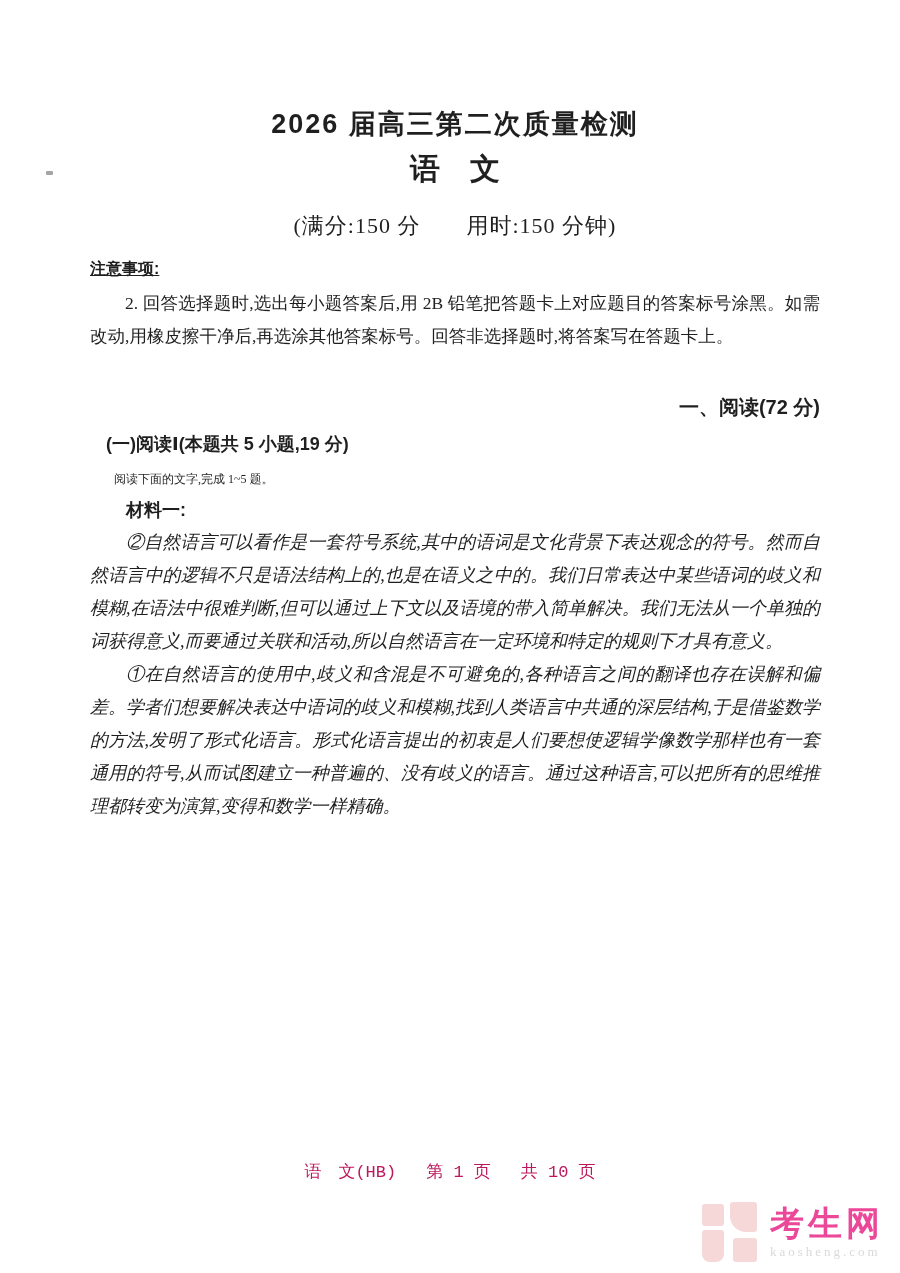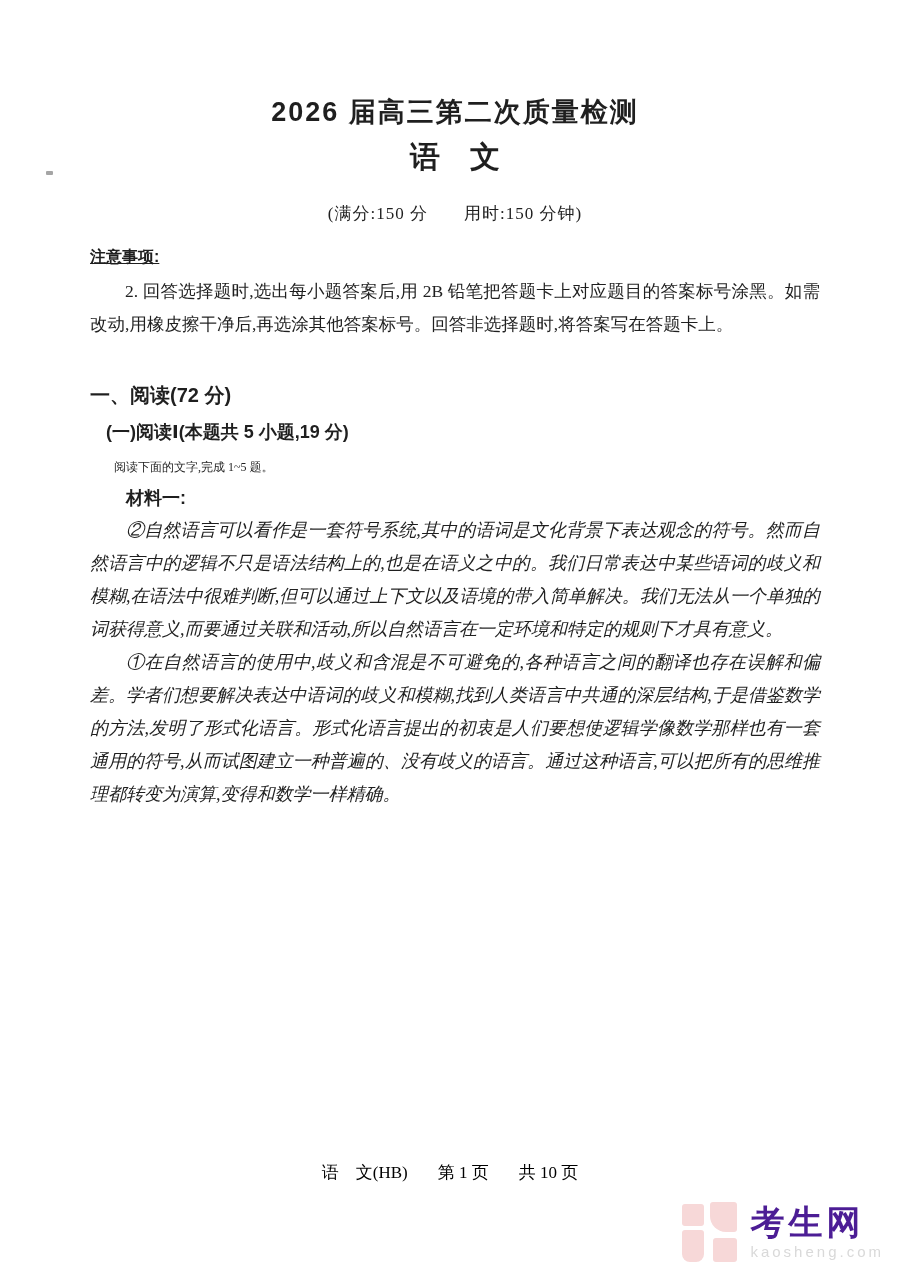--- a/index.html
+++ b/index.html
@@ -11,21 +11,21 @@
     position: relative;
     width: 900px;
     height: 1273px;
     margin: 0 auto;
     background: #ffffff;
     overflow: hidden;
     color: #1f1f1f;
     font-family: "Liberation Serif", "DejaVu Serif", serif;
   }
   .content {
-    padding: 0 80px 0 90px;
+    padding: 12px 80px 0 90px;
   }
   
   .doc-title {
     margin: 0;
     padding-top: 94px;
     text-align: center;
     font-family: "Liberation Sans", "DejaVu Sans", sans-serif;
     font-weight: 700;
     font-size: 27px;
     letter-spacing: 2px;
@@ -35,21 +35,21 @@
     margin: 6px 0 0 0;
     text-align: center;
     font-family: "Liberation Sans", "DejaVu Sans", sans-serif;
     font-weight: 700;
     font-size: 30px;
     line-height: 42px;
   }
   .exam-info {
     margin: 24px 0 0 0;
     text-align: center;
-    font-size: 17px;
+    font-size: 22px;
     line-height: 24px;
     letter-spacing: 1px;
   }
   
   .notice-heading {
     margin: 18px 0 0 0;
     font-family: "Liberation Sans", "DejaVu Sans", sans-serif;
     font-weight: 700;
     font-size: 16px;
     line-height: 26px;
@@ -63,20 +63,21 @@
     text-align: justify;
     text-justify: inter-ideograph;
   }
   
   .section-heading {
     margin: 40px 0 0 0;
     font-family: "Liberation Sans", "DejaVu Sans", sans-serif;
     font-weight: 700;
     font-size: 20px;
     line-height: 28px;
+    text-align: right;
   }
   .subsection-heading {
     margin: 10px 0 0 16px;
     font-family: "Liberation Sans", "DejaVu Sans", sans-serif;
     font-weight: 700;
     font-size: 18px;
     line-height: 26px;
   }
   .instruction {
     margin: 7px 0 0 0;
@@ -103,21 +104,22 @@
   }
   
   .page-footer {
     position: absolute;
     top: 1160px;
     left: 0;
     width: 100%;
     text-align: center;
     font-size: 17px;
     line-height: 26px;
-    color: #000000;
+    color: #be185d;
+    font-family: Liberation Mono, monospace;
   }
   .page-footer span + span { margin-left: 30px; }
   
   .scan-artifact {
     position: absolute;
     left: 46px;
     top: 171px;
     width: 7px;
     height: 4px;
     background: #8f8f8f;
@@ -145,26 +147,26 @@
   .wm-blk-a { left: 0;  top: 2px;  width: 22px; height: 22px; border-radius: 3px; }
   .wm-blk-b { left: 28px; top: 0;  width: 27px; height: 30px; border-radius: 3px 3px 3px 16px; }
   .wm-blk-c { left: 0;  top: 28px; width: 22px; height: 32px; border-radius: 3px 3px 8px 8px; }
   .wm-blk-d { left: 31px; top: 36px; width: 24px; height: 24px; border-radius: 3px; }
   .wm-text { display: flex; flex-direction: column; line-height: 1; }
   .wm-name {
     font-family: "Liberation Sans", "DejaVu Sans", sans-serif;
     font-weight: 700;
     font-size: 34px;
     letter-spacing: 4px;
-    color: #4c1d95;
+    color: #ec4899;
   }
   .wm-url {
     margin-top: 5px;
-    font-family: Liberation Sans, sans-serif;
-    font-size: 15px;
+    font-family: Liberation Serif, serif;
+    font-size: 13px;
     letter-spacing: 3px;
     color: #d9d9d9;
   }
 </style>
 </head>
 <body>
 
 <div class="page">
 
   <div class="scan-artifact"></div>

